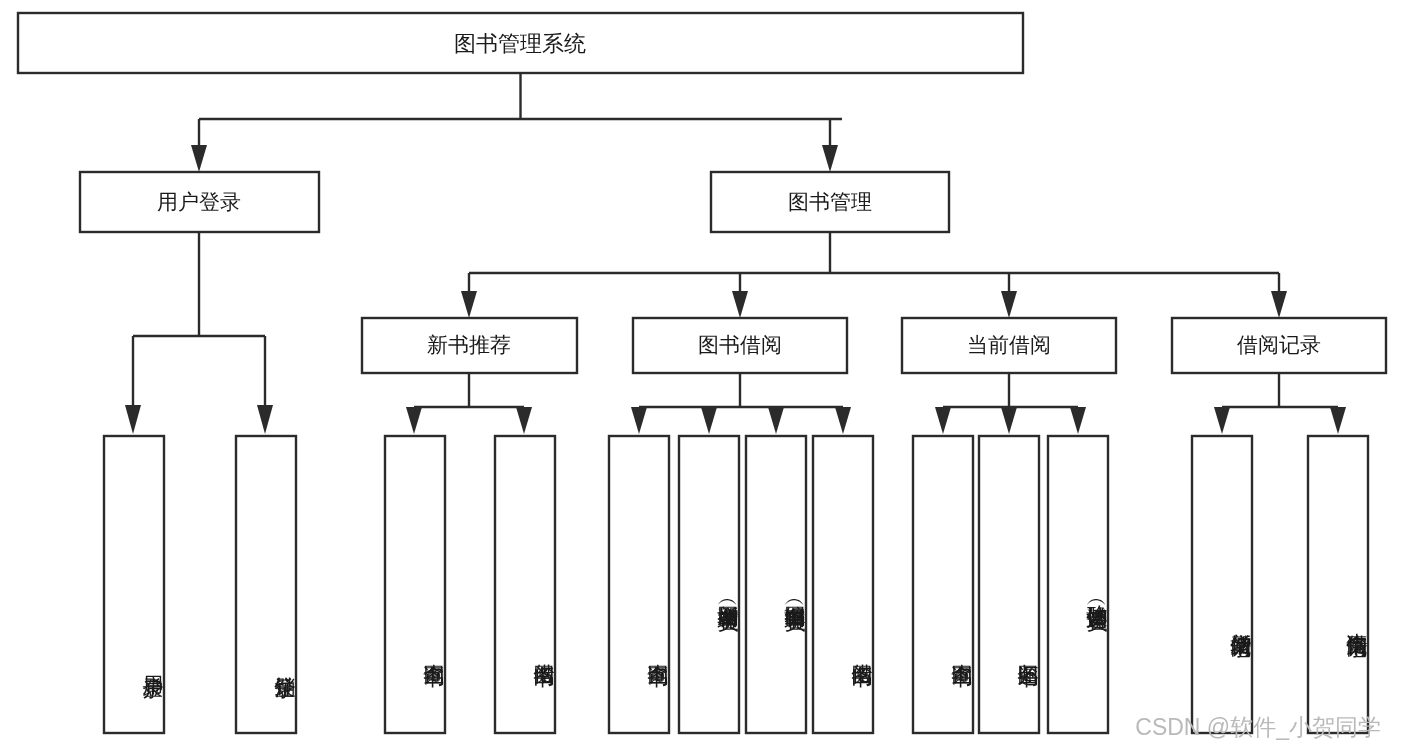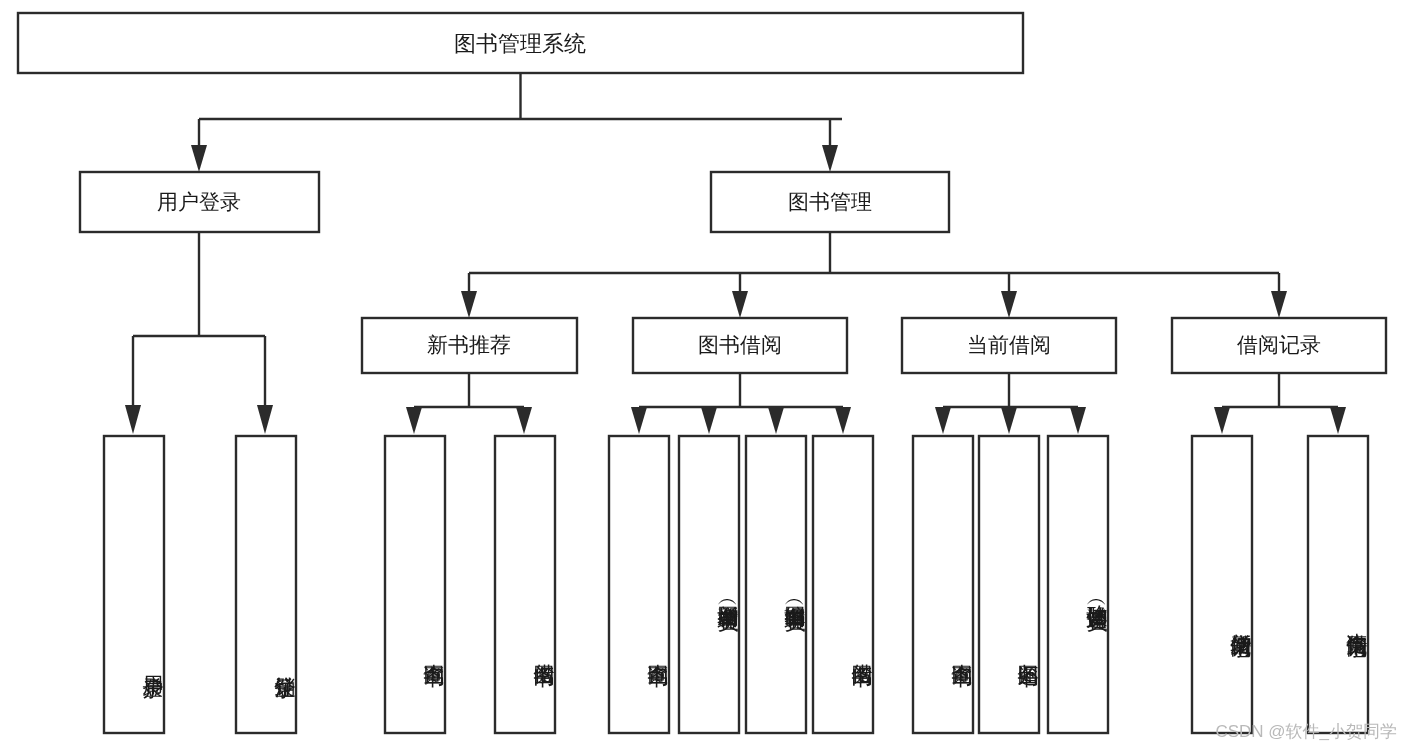--- a/index.html
+++ b/index.html
@@ -68,24 +68,24 @@
     letter-spacing: 1px;
     white-space: nowrap;
     display: flex;
     align-items: flex-start;
     justify-content: center;
     pointer-events: none;
     user-select: none;
   }
   .watermark {
     position: absolute;
-    right: 8px;
+    right: 24px;
     bottom: 4px;
     font-family: "Liberation Sans", "DejaVu Sans", sans-serif;
-    font-size: 17px;
+    font-size: 23px;
     color: #b9b9b9;
     white-space: nowrap;
     user-select: none;
   }
 </style>
 </head>
 <body>
 
 <div id="diagram-root">
 

